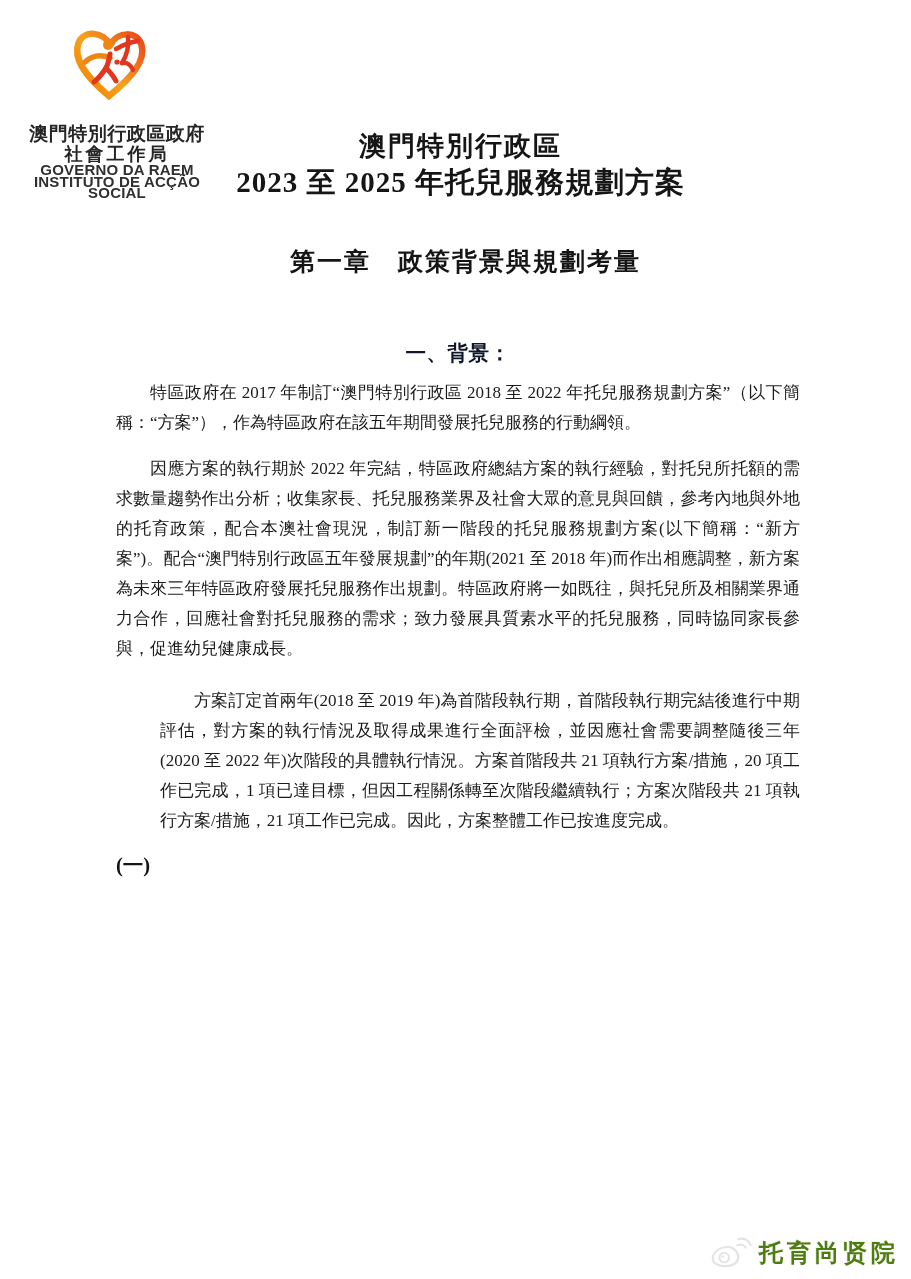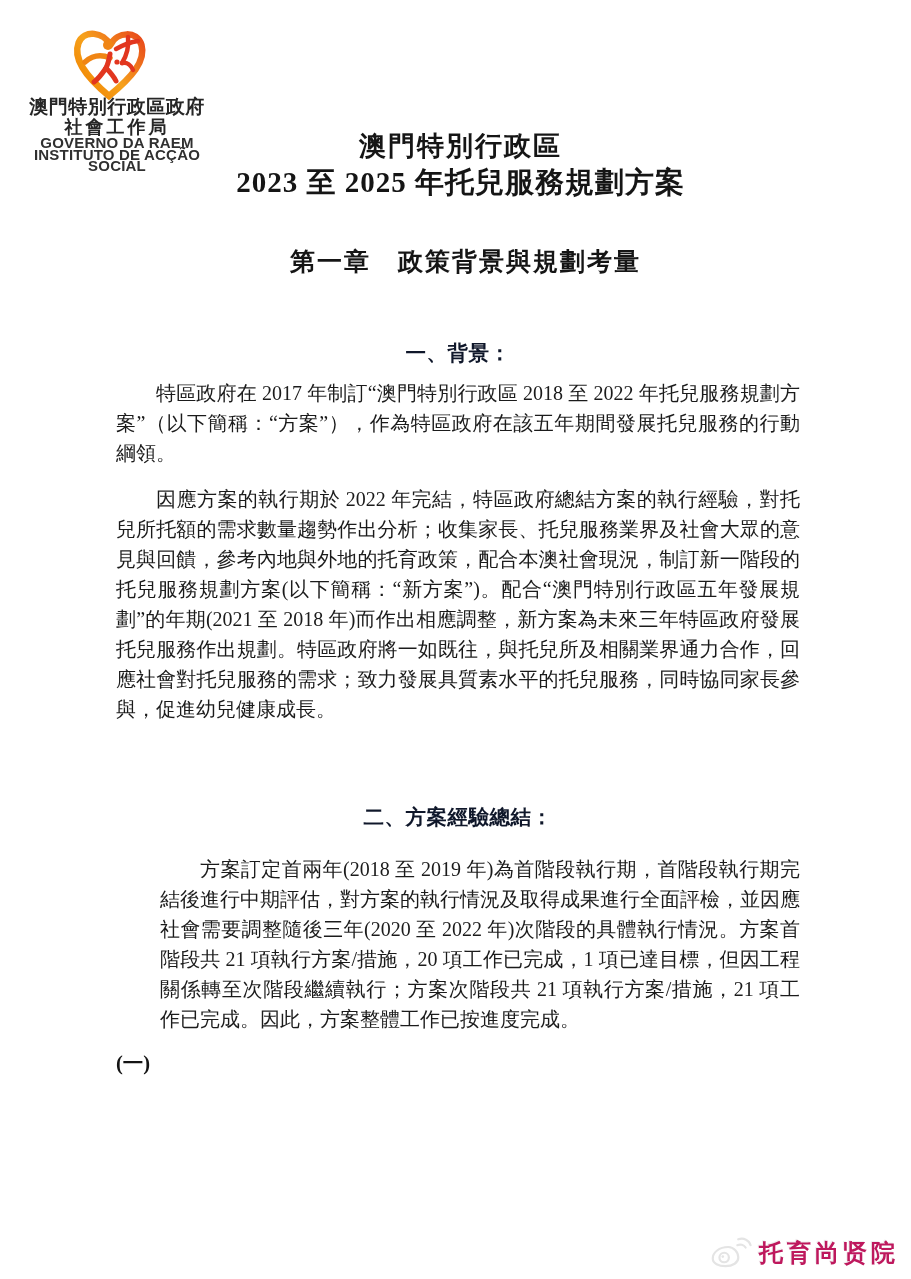--- a/index.html
+++ b/index.html
@@ -9,21 +9,21 @@
     position:relative;
     overflow:hidden;
     font-family:"Liberation Serif","DejaVu Serif",serif;
     color:#1b1b1b;
   }
   .page{position:absolute;inset:0;}
 
   
   .logo-mark{position:absolute;left:70px;top:24px;width:80px;height:86px;}
   .logo-text{
-    position:absolute;left:14px;top:96px;width:206px;
+    position:absolute;left:14px;top:123px;width:206px;
     text-align:center;
     font-family:"Liberation Sans","DejaVu Sans",sans-serif;
     color:#262626;
   }
   .logo-zh1{font-size:19px;font-weight:700;line-height:21px;letter-spacing:0.5px;white-space:nowrap;}
   .logo-zh2{font-size:18px;font-weight:700;line-height:20px;letter-spacing:3px;}
   .logo-pt{font-size:15px;font-weight:700;line-height:11.5px;color:#303030;letter-spacing:0.2px;}
 
   
   .title-block{
@@ -46,33 +46,33 @@
     font-size:20.5px;font-weight:700;line-height:30px;margin:9px;
     letter-spacing:0.5px;color:#0f172a;text-align:center;
   }
   .sec-heading.s2{margin-top:78px;}
   .sub-heading{
     font-size:20.5px;font-weight:700;line-height:30px;margin:14px 0 0 0;
     color:#141414;display:flex;
   }
   .sub-heading .sub-num{width:96px;flex:none;}
   .content p{
-    font-size:20px;line-height:30px;margin:0;
+    font-size:17px;line-height:30px;margin:0;
     text-align:justify;text-indent:2em;color:#1b1b1b;
   }
   p.after-heading{margin-top:10px;}
   p.para-gap{margin-top:16px;}
   p.after-heading2{margin-top:22px;margin-left:44px;}
   p.after-sub{margin-top:18px;}
 
   
   .watermark{
     position:absolute;right:12px;bottom:11px;
     display:flex;align-items:center;gap:7px;
-    color:#be185d;
+    color:#4d7c0f;
     font-family:"Liberation Sans","DejaVu Sans",sans-serif;
     text-shadow:1px 1px 0 #ffffff,-1px -1px 0 #efefef;
     user-select:none;
   }
   .watermark-text{font-size:24px;font-weight:700;letter-spacing:4px;line-height:24px;}
   .watermark svg{display:block;}
 </style>
 </head>
 <body>
 
@@ -119,21 +119,20 @@
   </div>
 
   <div class="chapter-heading">第一章　政策背景與規劃考量</div>
 
   <div class="content">
 
     <h3 class="sec-heading s1">一、背景：</h3>
     <p class="after-heading">特區政府在 2017 年制訂“澳門特別行政區 2018 至 2022 年托兒服務規劃方案”（以下簡稱：“方案”），作為特區政府在該五年期間發展托兒服務的行動綱領。</p>
     <p class="para-gap">因應方案的執行期於 2022 年完結，特區政府總結方案的執行經驗，對托兒所托額的需求數量趨勢作出分析；收集家長、托兒服務業界及社會大眾的意見與回饋，參考內地與外地的托育政策，配合本澳社會現況，制訂新一階段的托兒服務規劃方案(以下簡稱：“新方案”)。配合“澳門特別行政區五年發展規劃”的年期(2021 至 2018 年)而作出相應調整，新方案為未來三年特區政府發展托兒服務作出規劃。特區政府將一如既往，與托兒所及相關業界通力合作，回應社會對托兒服務的需求；致力發展具質素水平的托兒服務，同時協同家長參與，促進幼兒健康成長。</p>
 
-    <h3 class="sec-heading s2">二、方案經驗總結：</h3>
     <p class="after-heading2">方案訂定首兩年(2018 至 2019 年)為首階段執行期，首階段執行期完結後進行中期評估，對方案的執行情況及取得成果進行全面評檢，並因應社會需要調整隨後三年(2020 至 2022 年)次階段的具體執行情況。方案首階段共 21 項執行方案/措施，20 項工作已完成，1 項已達目標，但因工程關係轉至次階段繼續執行；方案次階段共 21 項執行方案/措施，21 項工作已完成。因此，方案整體工作已按進度完成。</p>
 
     <h4 class="sub-heading">
       <span class="sub-num">(一)</span>
     </h4>
 
   </div>
 
   <div class="watermark">
     <span>

